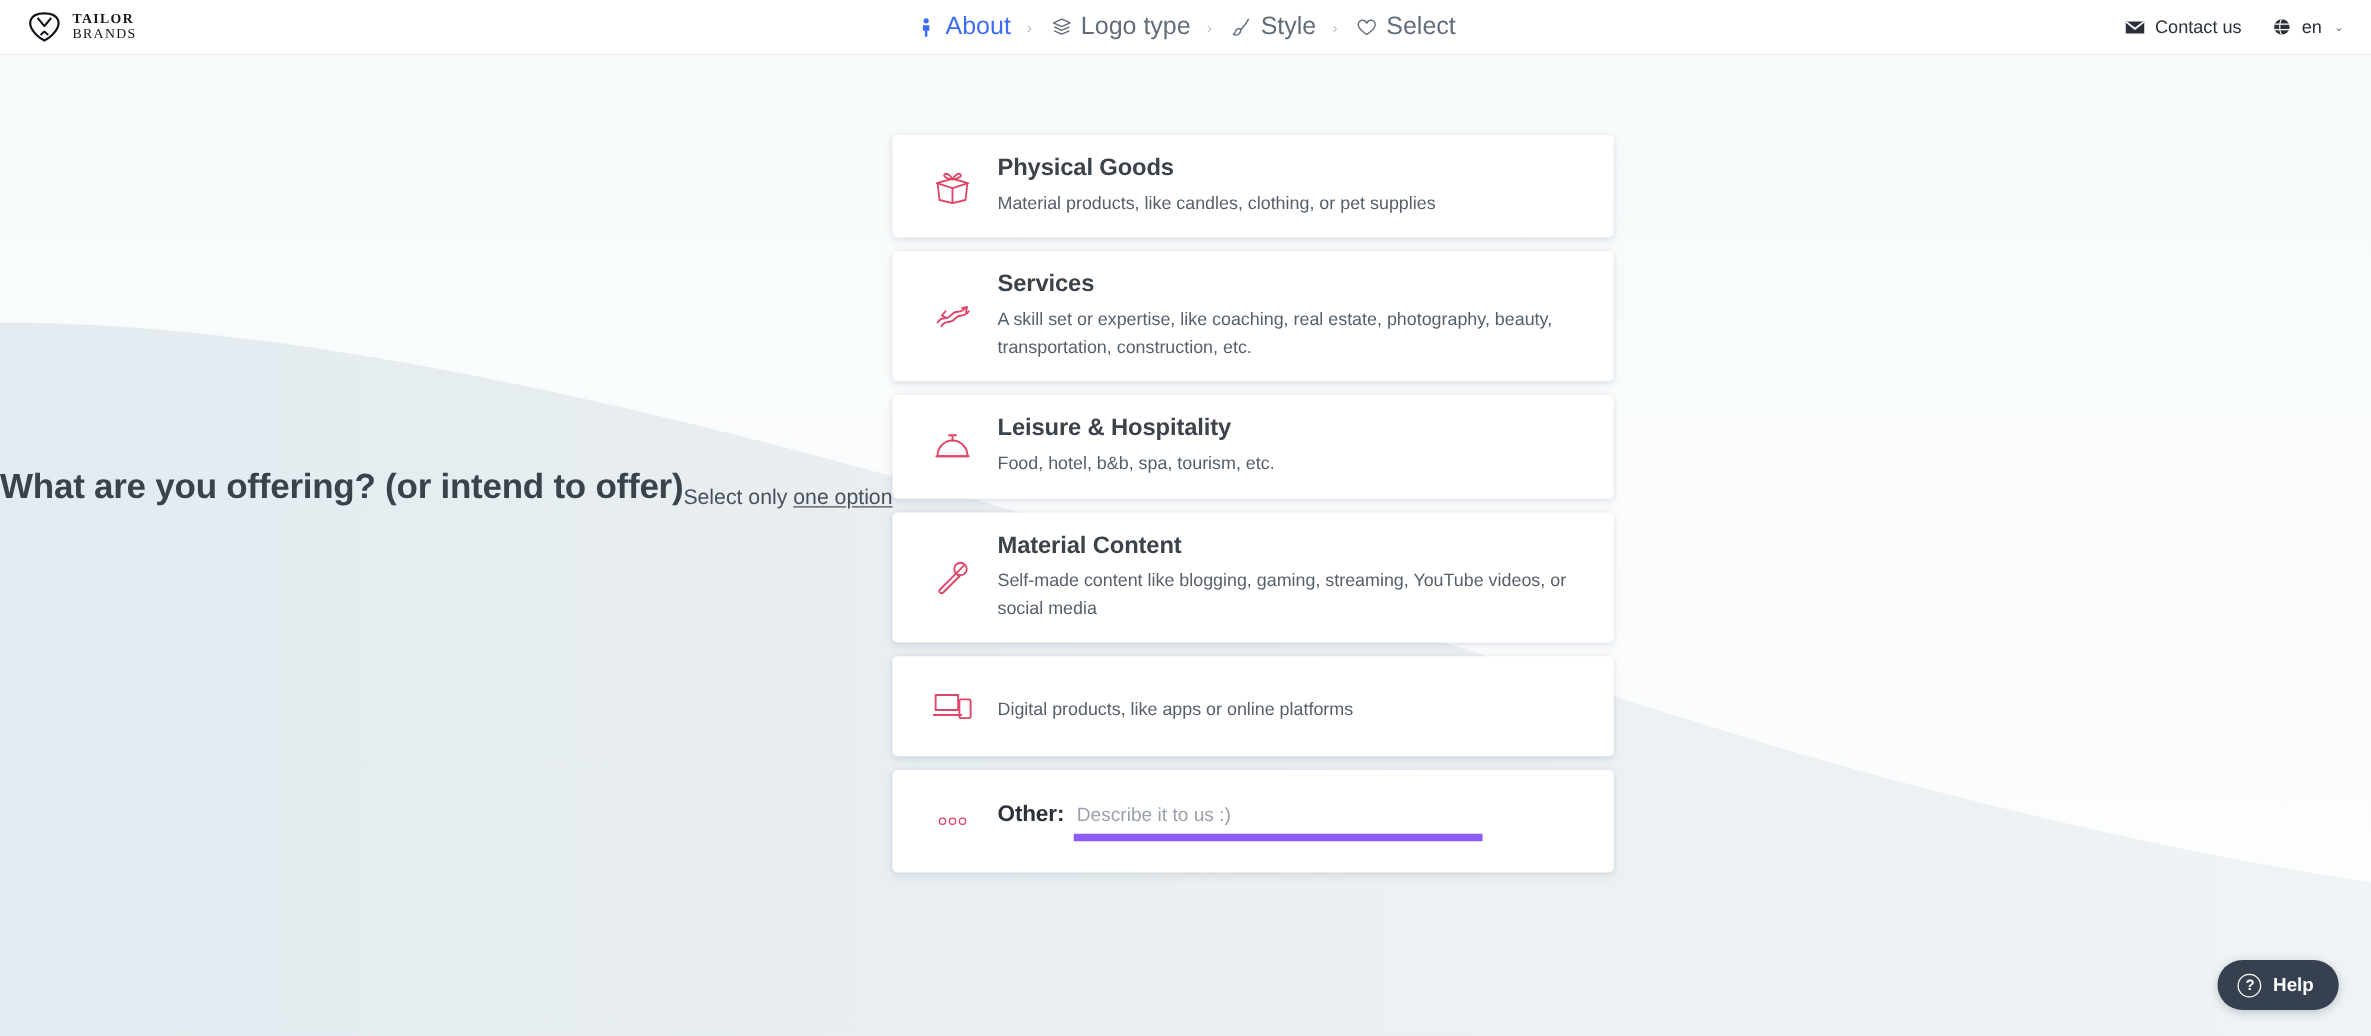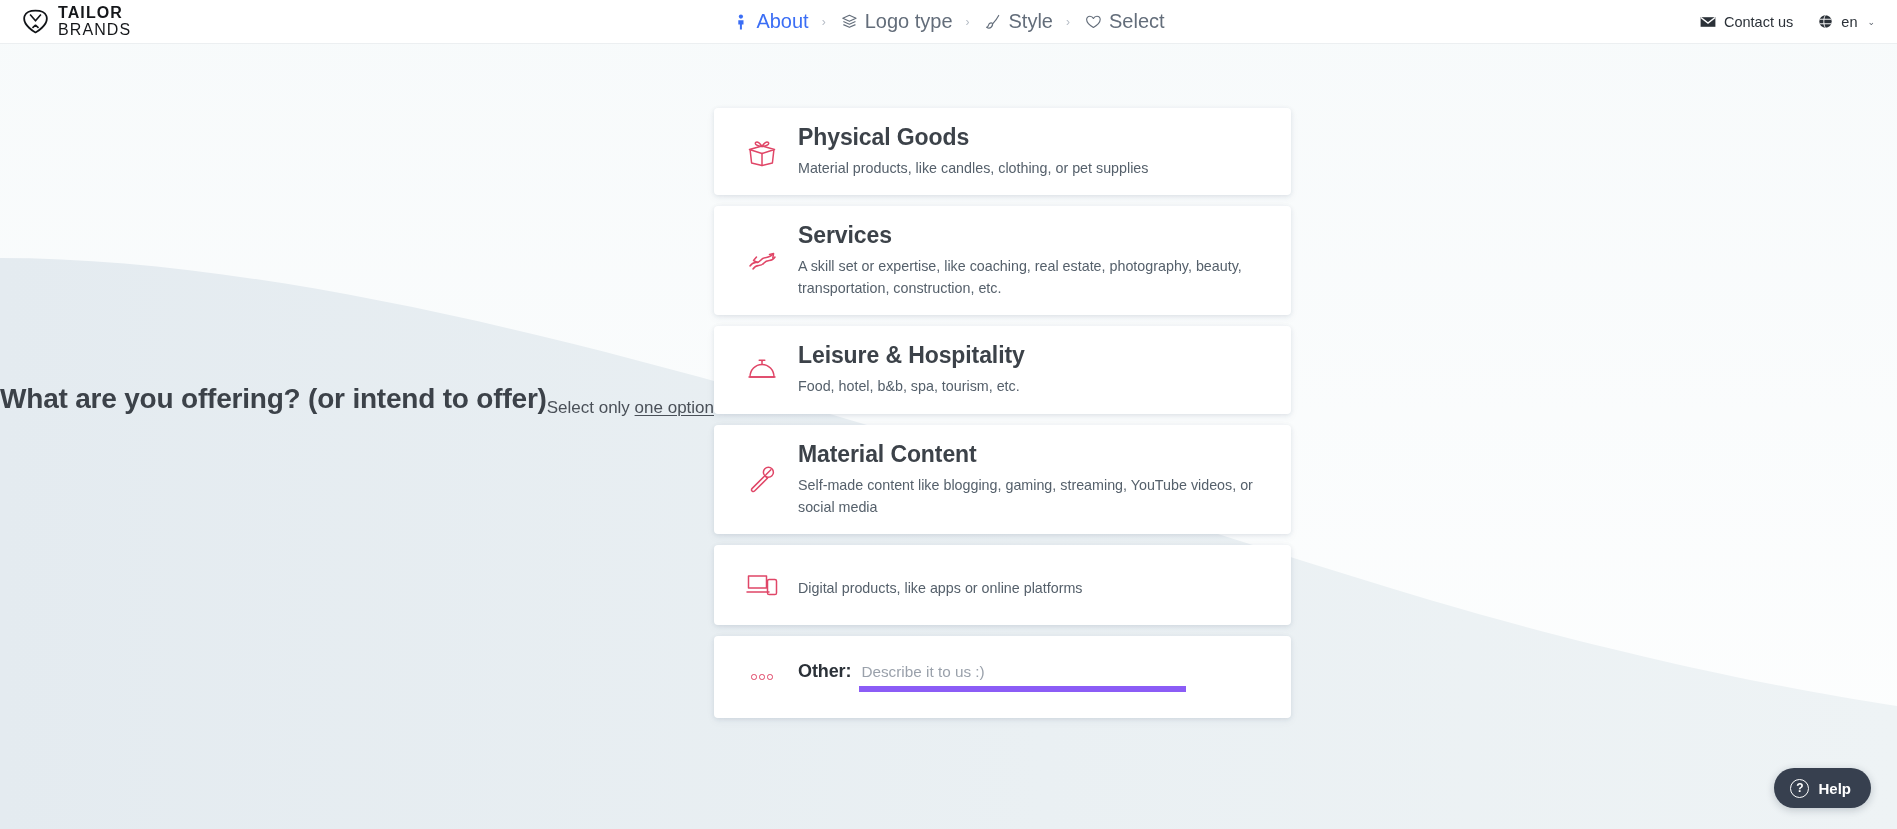--- a/index.html
+++ b/index.html
@@ -42,23 +42,24 @@
     display: flex;
     align-items: center;
     gap: 9px;
     cursor: pointer;
   }
   .logo-mark { width: 27px; height: 27px; display: block; }
   .logo-text {
     display: flex;
     flex-direction: column;
     line-height: 1.03;
-    font-size: 16px;
+    font-size: 11px;
     letter-spacing: 1.1px;
     color: #15171a;
+    font-family: Liberation Serif, serif;
   }
   .logo-text .l1 { font-weight: 700; }
   .logo-text .l2 { font-weight: 400; }
 
   
   .steps {
     position: absolute;
     left: 50%;
     transform: translateX(-50%);
     display: flex;
@@ -151,21 +152,21 @@
     min-width: 44px;
     height: 40px;
     display: flex;
     align-items: center;
     justify-content: center;
     color: #e04667;
     margin-right: 14px;
   }
   .card-body { flex: 1; }
   .card-title {
-    font-size: 23px;
+    font-size: 19px;
     font-weight: 700;
     color: #3c4249;
     letter-spacing: -0.1px;
   }
   .card-desc {
     margin-top: 6px;
     font-size: 14.3px;
     color: #55606b;
     line-height: 1.55;
     max-width: 470px;

